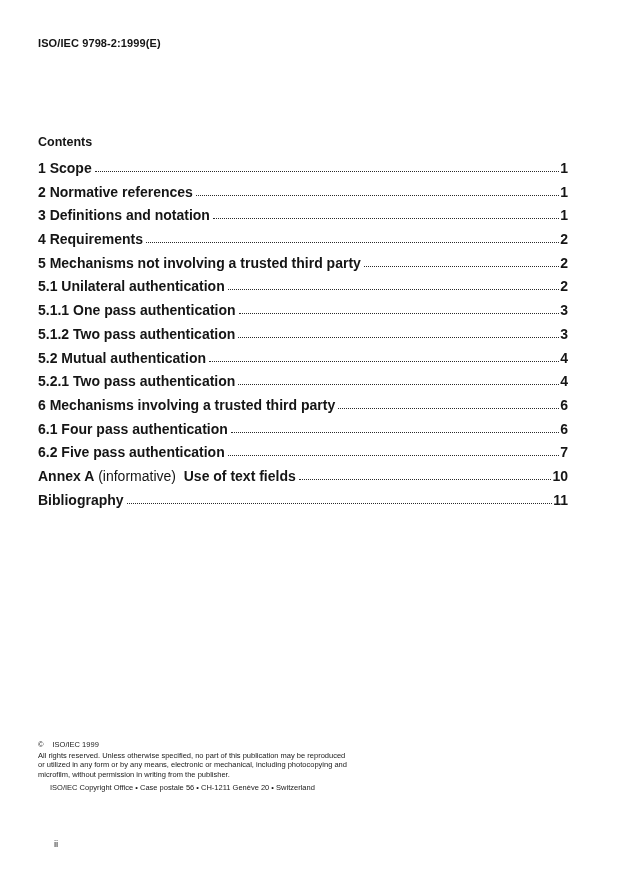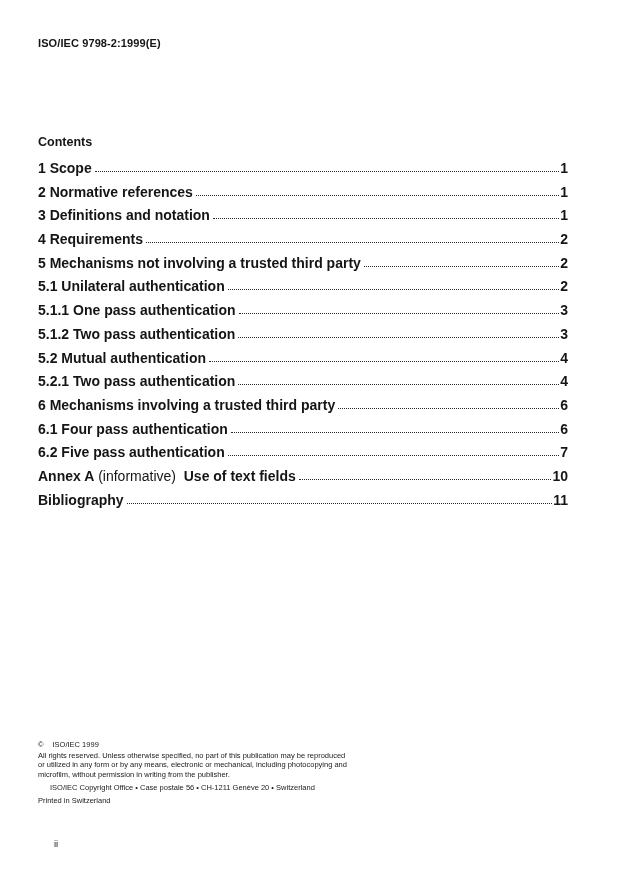--- a/index.html
+++ b/index.html
@@ -150,18 +150,17 @@
     <div class="copyright-line">
       <span class="copyright-symbol">©</span>
       <span>ISO/IEC 1999</span>
     </div>
     <div class="rights">
         <div>All rights reserved. Unless otherwise specified, no part of this publication may be reproduced</div>
         <div>or utilized in any form or by any means, electronic or mechanical, including photocopying and</div>
         <div>microfilm, without permission in writing from the publisher.</div>
       </div>
     <div class="address-line">ISO/IEC Copyright Office • Case postale 56 • CH-1211 Genève 20 • Switzerland</div>
-    <div class="printed-line">Printed in Switzerland</div>
   </div>
 
   <div class="folio">ii</div>
 
 </div>
 
 </body></html>

